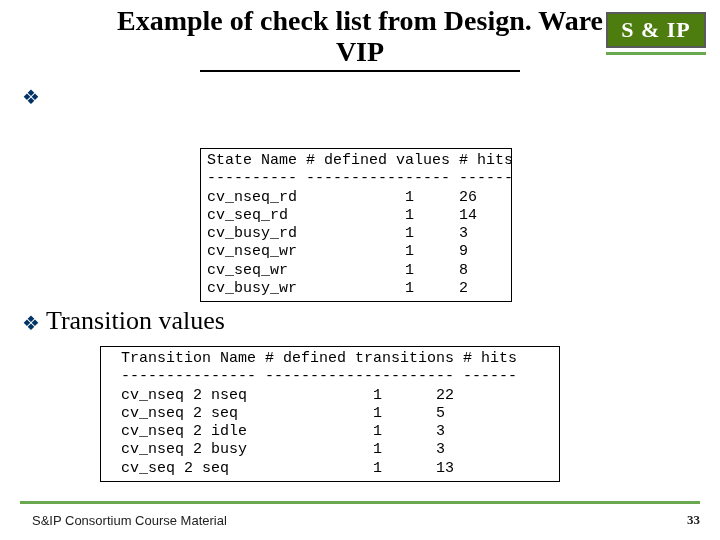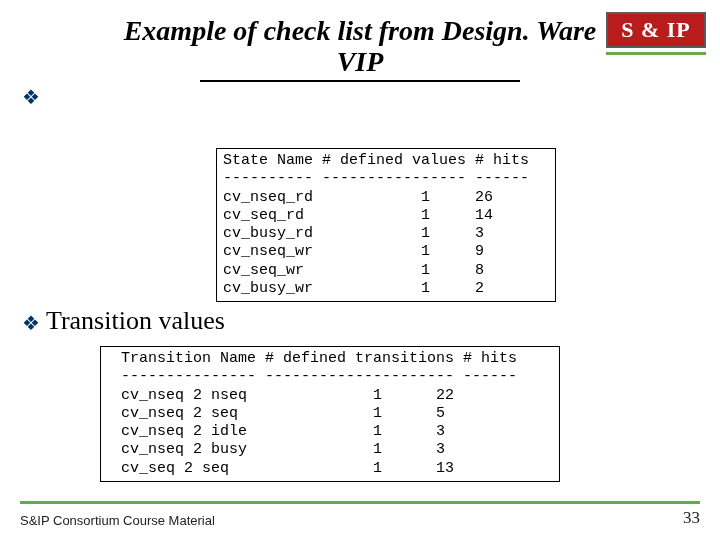--- a/index.html
+++ b/index.html
@@ -14,43 +14,42 @@
     overflow: hidden;
   }
   .slide {
     width: 720px;
     height: 540px;
     position: relative;
     box-sizing: border-box;
   }
   .title-row {
     position: relative;
-    padding-top: 16px;
-    font-style: italic;
+    padding-top: 6px;
   }
   .title {
     font-size: 28px;
     font-weight: bold;
     text-align: center;
     line-height: 1.1;
     margin: 0 auto;
     width: 580px;
   }
   .title-underline {
     border-bottom: 2px solid #000;
     width: 320px;
     margin: 2px auto 0 auto;
   }
   .logo {
     position: absolute;
     top: 12px;
     right: 14px;
     width: 100px;
     height: 36px;
-    background: #b91c1c;
+    background: #4d7c0f;
     border: 2px solid #5a5a5a;
     box-sizing: border-box;
     display: flex;
     align-items: center;
     justify-content: center;
     color: #fff;
     font-family: "Times New Roman", serif;
     font-weight: bold;
     font-size: 22px;
     letter-spacing: 1px;
@@ -82,54 +81,55 @@
     font-size: 15px;
     line-height: 1.22;
     white-space: pre;
     border: 1px solid #000;
     box-sizing: border-box;
     padding: 3px 6px;
   }
   #state-box {
     position: absolute;
     top: 148px;
-    left: 216px;
-    width: 340px;
+    left: 200px;
+    width: 312px;
   }
   #trans-box {
     position: absolute;
     top: 346px;
     left: 100px;
     width: 460px;
     padding-left: 20px;
   }
   #bullet-state { position: absolute; top: 82px; left: 22px; }
   #bullet-trans { position: absolute; top: 302px; left: 22px; }
   .bottom-rule {
     position: absolute;
     left: 20px;
     right: 20px;
     bottom: 36px;
     border-top: 3px solid #6aa84f;
   }
   .footer-left {
     position: absolute;
-    left: 20px;
+    left: 32px;
     bottom: 12px;
     font-family: Arial, Helvetica, sans-serif;
     font-size: 13px;
     color: #222;
   }
   .footer-right {
     position: absolute;
     right: 20px;
     bottom: 12px;
     font-family: "Times New Roman", serif;
-    font-size: 17px;
+    font-size: 13px;
     color: #222;
+    font-weight: bold;
   }
 </style>
 </head>
 <body>
 
 <div class="slide">
 
   <div class="title-row">
     <h1 class="title">
       <span>Example of check list from Design. Ware</span><br>

